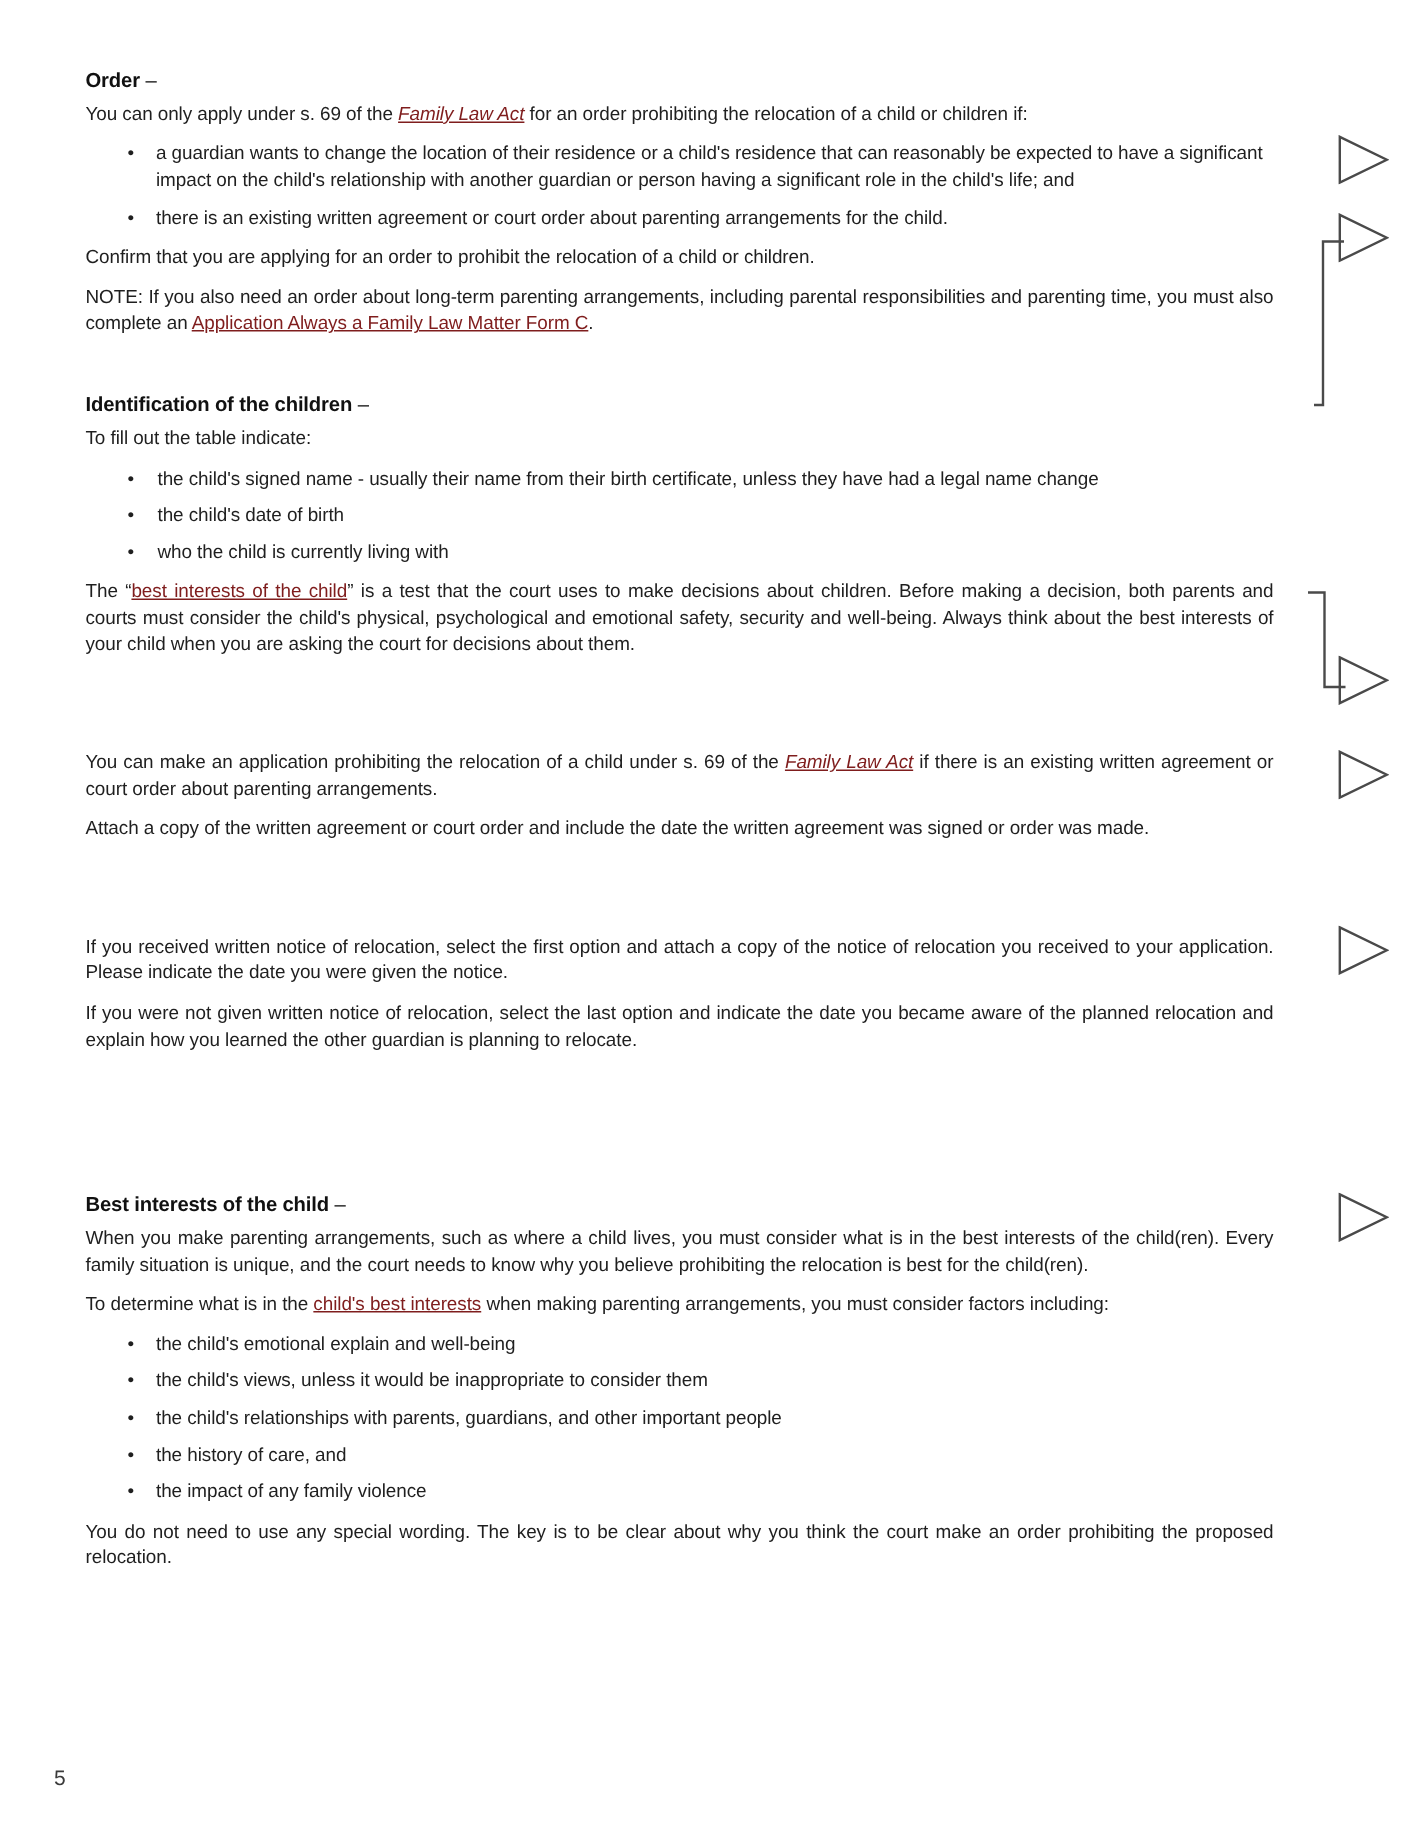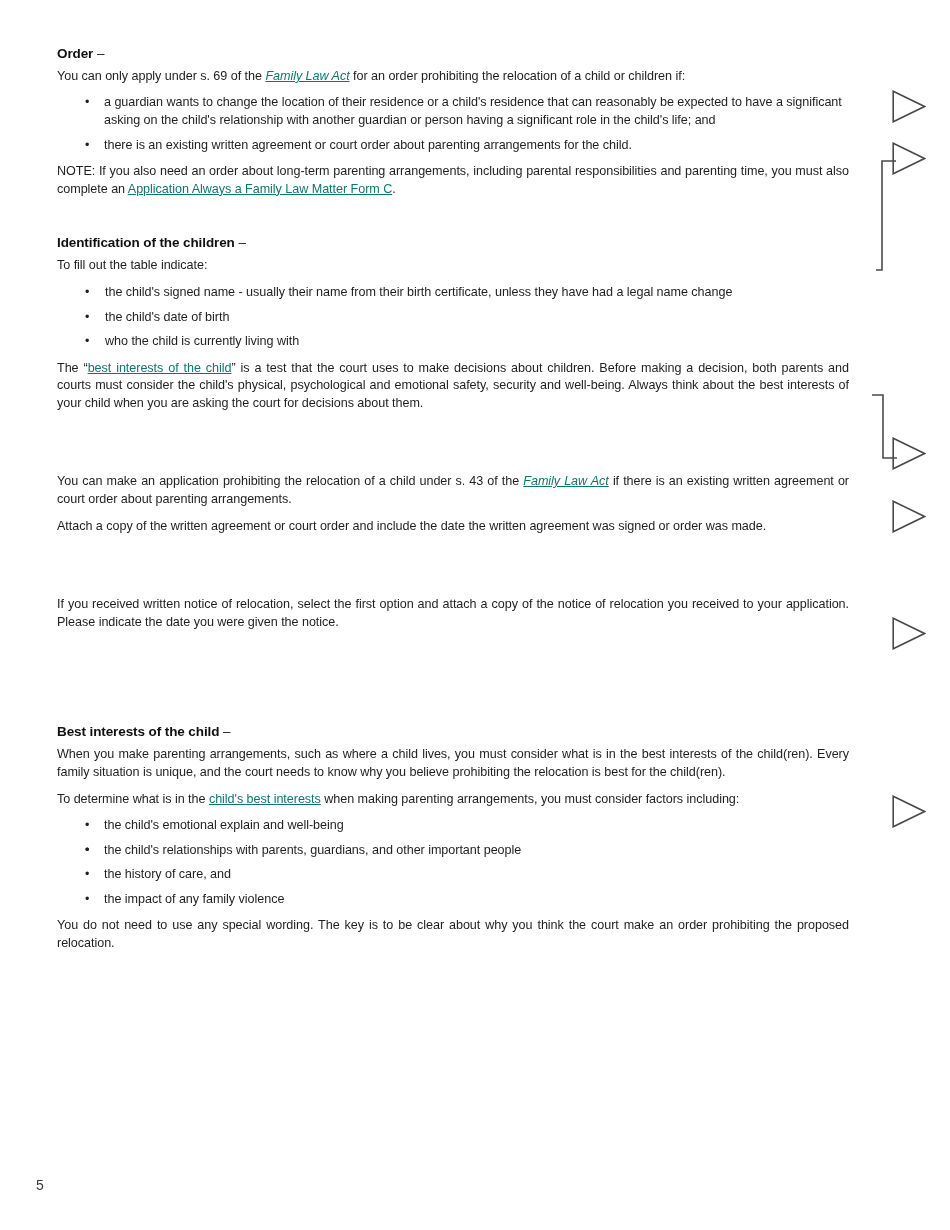--- a/index.html
+++ b/index.html
@@ -66,21 +66,21 @@
   ul.bullets li .dot {
     position: absolute;
     left: 28px;
     top: 0;
     font-size: 12.6px;
     line-height: 17.6px;
   }
   ul.bullets.tight li { padding-left: 48px; }
 
   a.doclink {
-    color: #0f766e;
+    color: #7f1d1d;
     text-decoration: underline;
   }
   a.doclink.italic {
     font-style: italic;
   }
 
   .spacer-lg { height: 28px; }
   .spacer-xl { height: 52px; }
 
   
@@ -115,24 +115,25 @@
 
 <div class="page">
 
   <div class="content">
 
     <h2 class="section-heading"><span>Order</span> <span class="dash">–</span></h2>
 
     <p class="para"><span>You can only apply under s. 69 of the </span><a class="doclink italic" href="#">Family Law Act</a><span> for an order prohibiting the relocation of a child or children if:</span></p>
 
     <ul class="bullets">
-      <li><span class="dot">•</span><span>a guardian wants to change the location of their residence or a child's residence that can reasonably be expected to have a significant asking on the child's relationship with another guardian or person having a significant role in the child's life; and</span></li>
+      <li><span class="dot">•</span><span>a guardian wants to change the location of their residence or a child's residence that can reasonably be expected to have a significant impact on the child's relationship with another guardian or person having a significant role in the child's life; and</span></li>
       <li><span class="dot">•</span><span>there is an existing written agreement or court order about parenting arrangements for the child.</span></li>
     </ul>
 
+    <p class="para">Confirm that you are applying for an order to prohibit the relocation of a child or children.</p>
 
     <p class="para"><span>NOTE: If you also need an order about long-term parenting arrangements, including parental responsibilities and parenting time, you must also complete an </span><a class="doclink" href="#">Application Always a Family Law Matter Form C</a><span>.</span></p>
 
     <div class="spacer-lg"></div>
 
     <h2 class="section-heading"><span>Identification of the children</span> <span class="dash">–</span></h2>
 
 
     <p class="para">To fill out the table indicate:</p>
 
@@ -140,41 +141,42 @@
       <li><span class="dot">•</span><span>the child's signed name - usually their name from their birth certificate, unless they have had a legal name change</span></li>
       <li><span class="dot">•</span><span>the child's date of birth</span></li>
       <li><span class="dot">•</span><span>who the child is currently living with</span></li>
     </ul>
 
     <p class="para"><span>The “</span><a class="doclink" href="#">best interests of the child</a><span>” is a test that the court uses to make decisions about children.  Before making a decision, both parents and courts must consider the child's physical, psychological and emotional safety, security and well-being.  Always think about the best interests of your child when you are asking the court for decisions about them.</span></p>
 
     <div class="spacer-xl"></div>
 
 
-    <p class="para"><span>You can make an application prohibiting the relocation of a child under s. 43 of the </span><a class="doclink italic" href="#">Family Law Act</a><span> if there is an existing written agreement or court order about parenting arrangements.</span></p>
+    <p class="para"><span>You can make an application prohibiting the relocation of a child under s. 69 of the </span><a class="doclink italic" href="#">Family Law Act</a><span> if there is an existing written agreement or court order about parenting arrangements.</span></p>
 
     <p class="para">Attach a copy of the written agreement or court order and include the date the written agreement was signed or order was made.</p>
 
     <div class="spacer-xl"></div>
 
 
     <p class="para">If you received written notice of relocation, select the first option and attach a copy of the notice of relocation you received to your application. Please indicate the date you were given the notice.</p>
 
+    <p class="para">If you were not given written notice of relocation, select the last option and indicate the date you became aware of the planned relocation and explain how you learned the other guardian is planning to relocate.</p>
 
     <div style="height:84px"></div>
 
     <h2 class="section-heading"><span>Best interests of the child</span> <span class="dash">–</span></h2>
 
     <p class="para">When you make parenting arrangements, such as where a child lives, you must consider what is in the best interests of the child(ren). Every family situation is unique, and the court needs to know why you believe prohibiting the relocation is best for the child(ren).</p>
 
     <p class="para"><span>To determine what is in the </span><a class="doclink" href="#">child's best interests</a><span> when making parenting arrangements, you must consider factors including:</span></p>
 
     <ul class="bullets">
       <li><span class="dot">•</span><span>the child's emotional explain and well-being</span></li>
-      <li><span class="dot">•</span></li>
+      <li><span class="dot">•</span><span>the child's views, unless it would be inappropriate to consider them</span></li>
       <li><span class="dot">•</span><span>the child's relationships with parents, guardians, and other important people</span></li>
       <li><span class="dot">•</span><span>the history of care, and</span></li>
       <li><span class="dot">•</span><span>the impact of any family violence</span></li>
     </ul>
 
     <p class="para">You do not need to use any special wording. The key is to be clear about why you think the court make an order prohibiting the proposed relocation.</p>
 
   </div>
 
   <div class="marker-layer">

